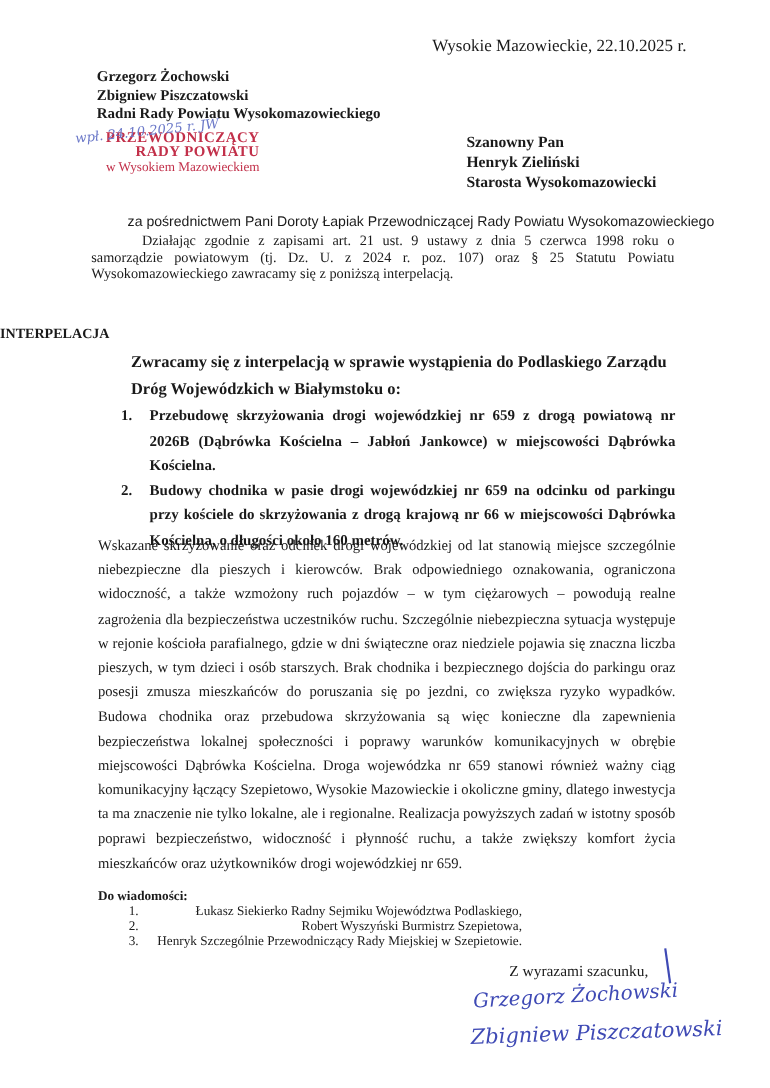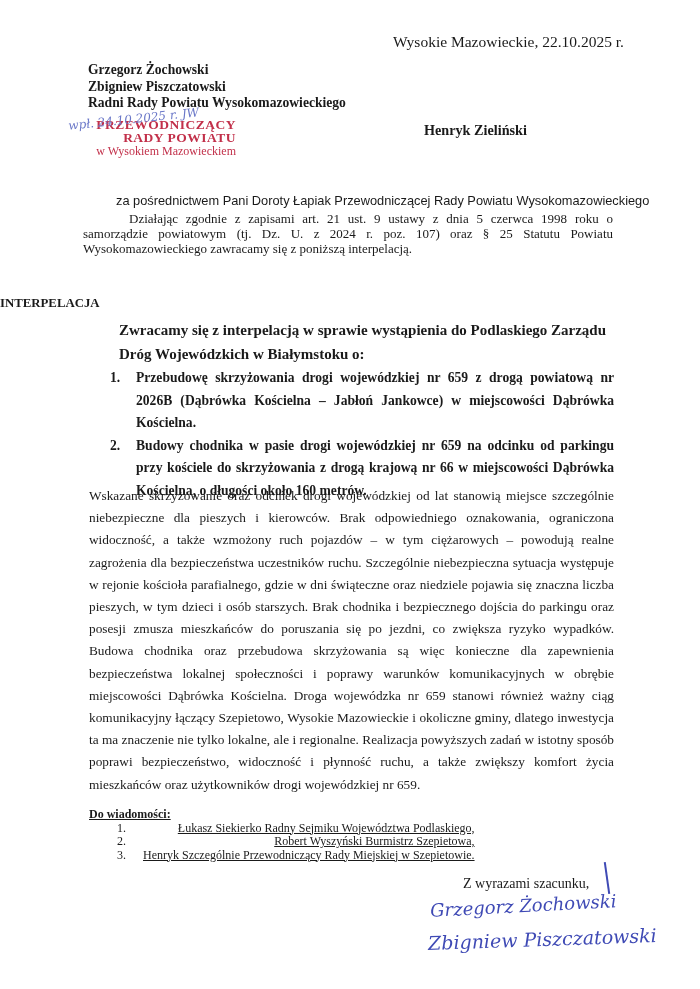--- a/index.html
+++ b/index.html
@@ -18,21 +18,21 @@
     .via { left: 116px; top: 193px; font-size: 12.8px; font-family: "Liberation Sans", sans-serif; }
     .legal { left: 83px; top: 211px; width: 530px; font-size: 13px; line-height: 15px; text-align: justify; }
     .legal .indent { text-indent: 46px; }
     .heading { left: 0; width: 700px; top: 296px; text-align: left; font-size: 12.8px; font-weight: bold; }
     .subject { left: 119px; top: 318px; width: 495px; font-size: 15px; font-weight: bold; line-height: 24px; }
     .items { left: 110px; top: 367px; width: 504px; font-size: 13.6px; font-weight: bold; line-height: 22.5px; }
     .items .item { display: flex; text-align: justify; }
     .items .num { width: 26px; flex: none; }
     .items .txt { flex: 1; }
     .body-text { left: 89px; top: 485px; width: 525px; font-size: 13.3px; line-height: 22.2px; text-align: justify; }
-    .cc { left: 89px; top: 808px; font-size: 12px; line-height: 13.5px; text-decoration: underline; }
+    .cc { left: 89px; top: 808px; font-size: 12px; line-height: 13.5px; }
     .cc .title { font-weight: bold; }
     .cc ol { margin: 0; padding-left: 40px; }
     .cc li { padding-left: 14px; text-align: right; }
     .closing { left: 463px; top: 876px; font-size: 14px; }
     .sig { color: #3f4ab5; font-family: "DejaVu Serif", serif; font-style: italic; }
     .sig1 { left: 430px; top: 895px; font-size: 18px; transform: rotate(-3deg); }
     .sig2 { left: 428px; top: 928px; font-size: 19px; transform: rotate(-2deg); }
     .sig-mark { left: 606px; top: 862px; width: 2px; height: 32px; background: #3f4ab5; transform: rotate(-8deg); }
   </style>
 </head>
@@ -47,21 +47,23 @@
 </div>
 
 <div class="abs stamp">
   <div class="l1">PRZEWODNICZĄCY</div>
   <div class="l2">RADY POWIATU</div>
   <div class="l3">w Wysokiem Mazowieckiem</div>
 </div>
 <div class="abs stamp-hand">wpł. 24.10.2025 r. JW</div>
 
 <div class="abs recipient">
+  <div>Szanowny Pan</div>
   <div>Henryk Zieliński</div>
+  <div>Starosta Wysokomazowiecki</div>
 </div>
 
 <div class="abs via">za pośrednictwem Pani Doroty Łapiak Przewodniczącej Rady Powiatu Wysokomazowieckiego</div>
 
 <div class="abs legal">
   <div class="indent">Działając zgodnie z zapisami art. 21 ust. 9 ustawy z dnia 5 czerwca 1998 roku o samorządzie powiatowym (tj. Dz. U. z 2024 r. poz. 107) oraz § 25 Statutu Powiatu Wysokomazowieckiego zawracamy się z poniższą interpelacją.</div>
 </div>
 
 <div class="abs heading">INTERPELACJA</div>
 

